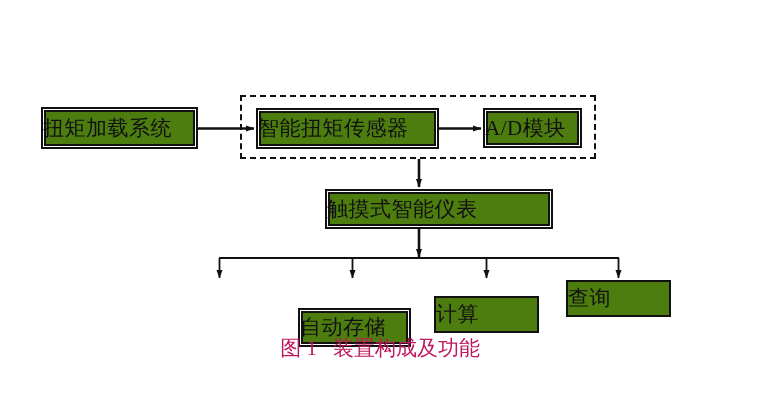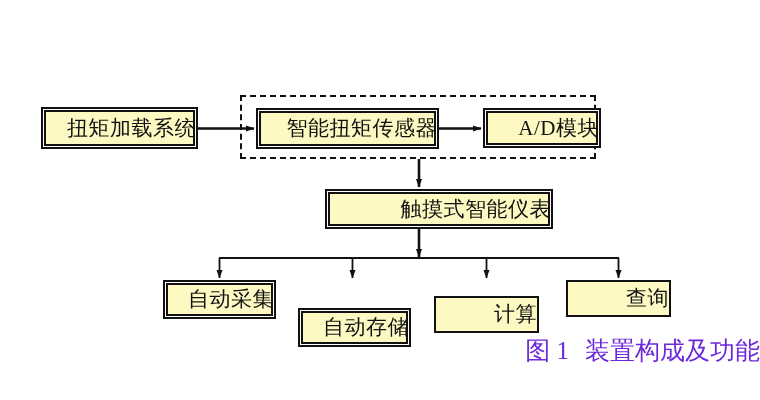--- a/index.html
+++ b/index.html
@@ -21,46 +21,46 @@
     left: 0;
     top: 0;
     width: 760px;
     height: 400px;
   }
 
   
   .node {
     position: absolute;
     box-sizing: border-box;
-    background: #fef9c3;
+    background: #4d7c0f;
     border: 2px solid #111111;
     display: flex;
     align-items: center;
-    justify-content: flex-end;
+    justify-content: flex-start;
     text-align: center;
     white-space: nowrap;
     line-height: 1;
   }
   
   .node.heavy {
     box-shadow: inset 0 0 0 1px #ffffff, inset 0 0 0 3px #111111;
   }
   .node-label {
     font-size: 21px;
     letter-spacing: 0.5px;
     color: #111111;
   }
   .node-label.latin {
     font-family: "Liberation Serif", "DejaVu Serif", serif;
   }
 
   
   #node-torque-loading { left: 41px;  top: 107px; width: 157px; height: 42px; }
   #node-smart-sensor   { left: 256px; top: 108px; width: 183px; height: 41px; }
-  #node-ad-module      { left: 483px; top: 108px; width: 118px;  height: 40px; }
+  #node-ad-module      { left: 483px; top: 108px; width: 99px;  height: 40px; }
   #node-touch-meter    { left: 325px; top: 189px; width: 228px; height: 40px; }
 
   #node-auto-collect { left: 163px; top: 280px; width: 113px; height: 39px; }
   #node-auto-store   { left: 298px; top: 264px; width: 113px; height: 39px; margin-top: 44px; }
   #node-calculate    { left: 434px; top: 296px; width: 105px; height: 37px; }
   #node-query        { left: 566px; top: 280px; width: 105px; height: 37px; }
 
   
   #group-acquisition-frame {
     position: absolute;
@@ -72,23 +72,23 @@
     border: 2px dashed #111111;
     background: transparent;
   }
 
   
   #figure-caption {
     position: absolute;
     left: 0;
     top: 334px;
     width: 760px;
-    text-align: right;
-    font-size: 25px;
-    color: #6d28d9;
+    text-align: center;
+    font-size: 21px;
+    color: #be185d;
   }
   #figure-caption .cap-num { margin-right: 16px; }
   .cap-inline { display: inline; }
 
   svg#connector-layer {
     position: absolute;
     left: 0;
     top: 0;
     width: 760px;
     height: 400px;
@@ -134,23 +134,20 @@
   </div>
 
   <div class="node heavy" id="node-ad-module">
     <span class="node-label latin">A/D模块</span>
   </div>
 
   <div class="node heavy" id="node-touch-meter">
     <span class="node-label">触摸式智能仪表</span>
   </div>
 
-  <div class="node heavy" id="node-auto-collect">
-    <span class="node-label">自动采集</span>
-  </div>
 
   <div class="node heavy" id="node-auto-store">
     <span class="node-label">自动存储</span>
   </div>
 
   <div class="node" id="node-calculate">
     <span class="node-label">计算</span>
   </div>
 
   <div class="node" id="node-query">

